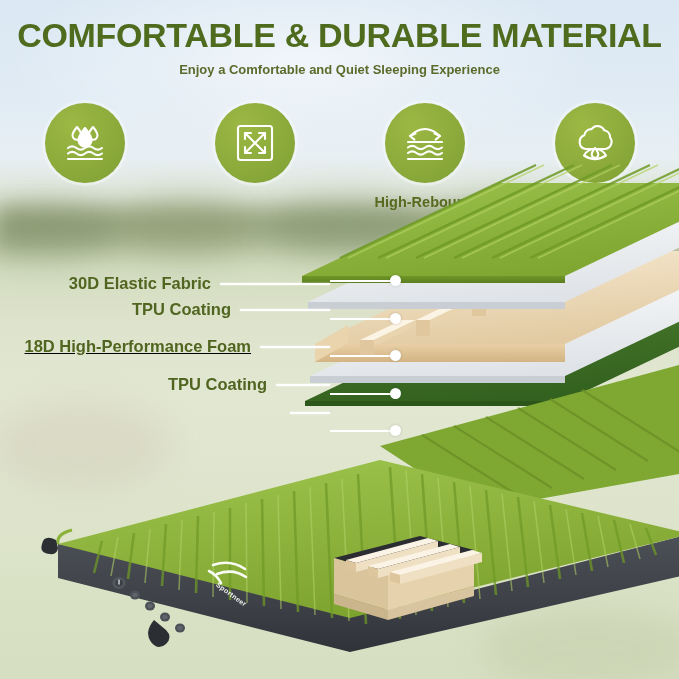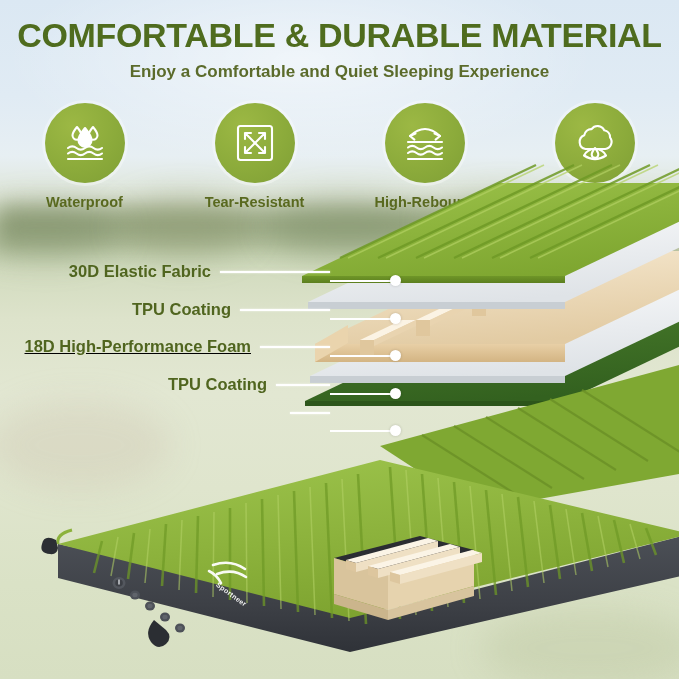--- a/index.html
+++ b/index.html
@@ -52,21 +52,21 @@
     margin-top: 17px;
     font-size: 33px;
     font-weight: bold;
     letter-spacing: -0.3px;
     color: #4f6c1e;
     transform: scaleX(1.03);
     white-space: nowrap;
   }
   .subtitle {
     margin-top: 7px;
-    font-size: 17px;
+    font-size: 13px;
     font-weight: bold;
     color: #5b6b2b;
     white-space: nowrap;
   }
 
   
   .features {
     position: absolute; left: 0; top: 103px; width: 679px;
     display: flex; justify-content: center; gap: 52px;
   }
@@ -95,21 +95,21 @@
     width: 330px;
   }
   .callout-text {
     font-size: 16.5px; font-weight: bold; color: #50651f;
     white-space: nowrap; text-align: right;
   }
   .leader {
     height: 2px; background: #ffffff; margin-left: 9px;
     box-shadow: 0 0 2px rgba(255,255,255,0.8);
   }
-  .c0 { top: 0px; align-items: center; }     .c0 .leader { width: 110px; }
+  .c0 { top: 12px; align-items: center; }     .c0 .leader { width: 110px; }
   .c1 { top: 38px; }    .c1 .leader { width: 90px; }
   .c2 { top: 75px; text-decoration: underline; }    .c2 .leader { width: 70px; }
   .c3 { top: 113px; }   .c3 .leader { width: 54px; }
   .c4 { top: 150px; }   .c4 .leader { width: 40px; }
 
   .dots { position: absolute; left: 0; top: 262px; width: 679px; height: 220px; }
   .dot {
     position: absolute; width: 11px; height: 11px; border-radius: 50%;
     background: #fff; box-shadow: 0 0 3px rgba(0,0,0,0.18);
   }
@@ -168,38 +168,36 @@
               <path d="M18 10 C18 10 13.5 15.4 13.5 18.3 A4.5 4.5 0 0 0 22.5 18.3 C22.5 15.4 18 10 18 10 Z"></path>
               <path d="M34 10 C34 10 29.5 15.4 29.5 18.3 A4.5 4.5 0 0 0 38.5 18.3 C38.5 15.4 34 10 34 10 Z"></path>
               <path d="M26 11 C26 11 19.5 19 19.5 23.2 A6.5 6.5 0 0 0 32.5 23.2 C32.5 19 26 11 26 11 Z" fill="#ffffff" stroke="#ffffff"></path>
               <path d="M9 31 q4.25 -3.4 8.5 0 t8.5 0 t8.5 0 t8.5 0"></path>
               <path d="M9 36.5 q4.25 -3.4 8.5 0 t8.5 0 t8.5 0 t8.5 0"></path>
               <path d="M9 42 h34"></path>
             </g>
           </svg>
         </span>
       </div>
-      <div class="feature-label">Waterproof</div>
     </div>
 
     <div class="feature">
       <div class="badge">
         <span>
           <svg width="52" height="52" viewBox="0 0 52 52">
             <g fill="none" stroke="#ffffff" stroke-width="2.1" stroke-linecap="round" stroke-linejoin="round">
               <rect x="9" y="9" width="34" height="34" rx="2.5"></rect>
               <path d="M26 26 L16 16 M16 16 v6 M16 16 h6"></path>
               <path d="M26 26 L36 16 M36 16 v6 M36 16 h-6"></path>
               <path d="M26 26 L16 36 M16 36 v-6 M16 36 h6"></path>
               <path d="M26 26 L36 36 M36 36 v-6 M36 36 h-6"></path>
             </g>
           </svg>
         </span>
       </div>
-      <div class="feature-label">Tear-Resistant</div>
     </div>
 
     <div class="feature">
       <div class="badge">
         <span>
           <svg width="52" height="52" viewBox="0 0 52 52">
             <g fill="none" stroke="#ffffff" stroke-width="2.1" stroke-linecap="round" stroke-linejoin="round">
               <path d="M11 19 Q26 5 41 19"></path>
               <path d="M11 19 l5.5 -2.4 M11 19 l4.4 3.6"></path>
               <path d="M41 19 l-5.5 -2.4 M41 19 l-4.4 3.6"></path>

